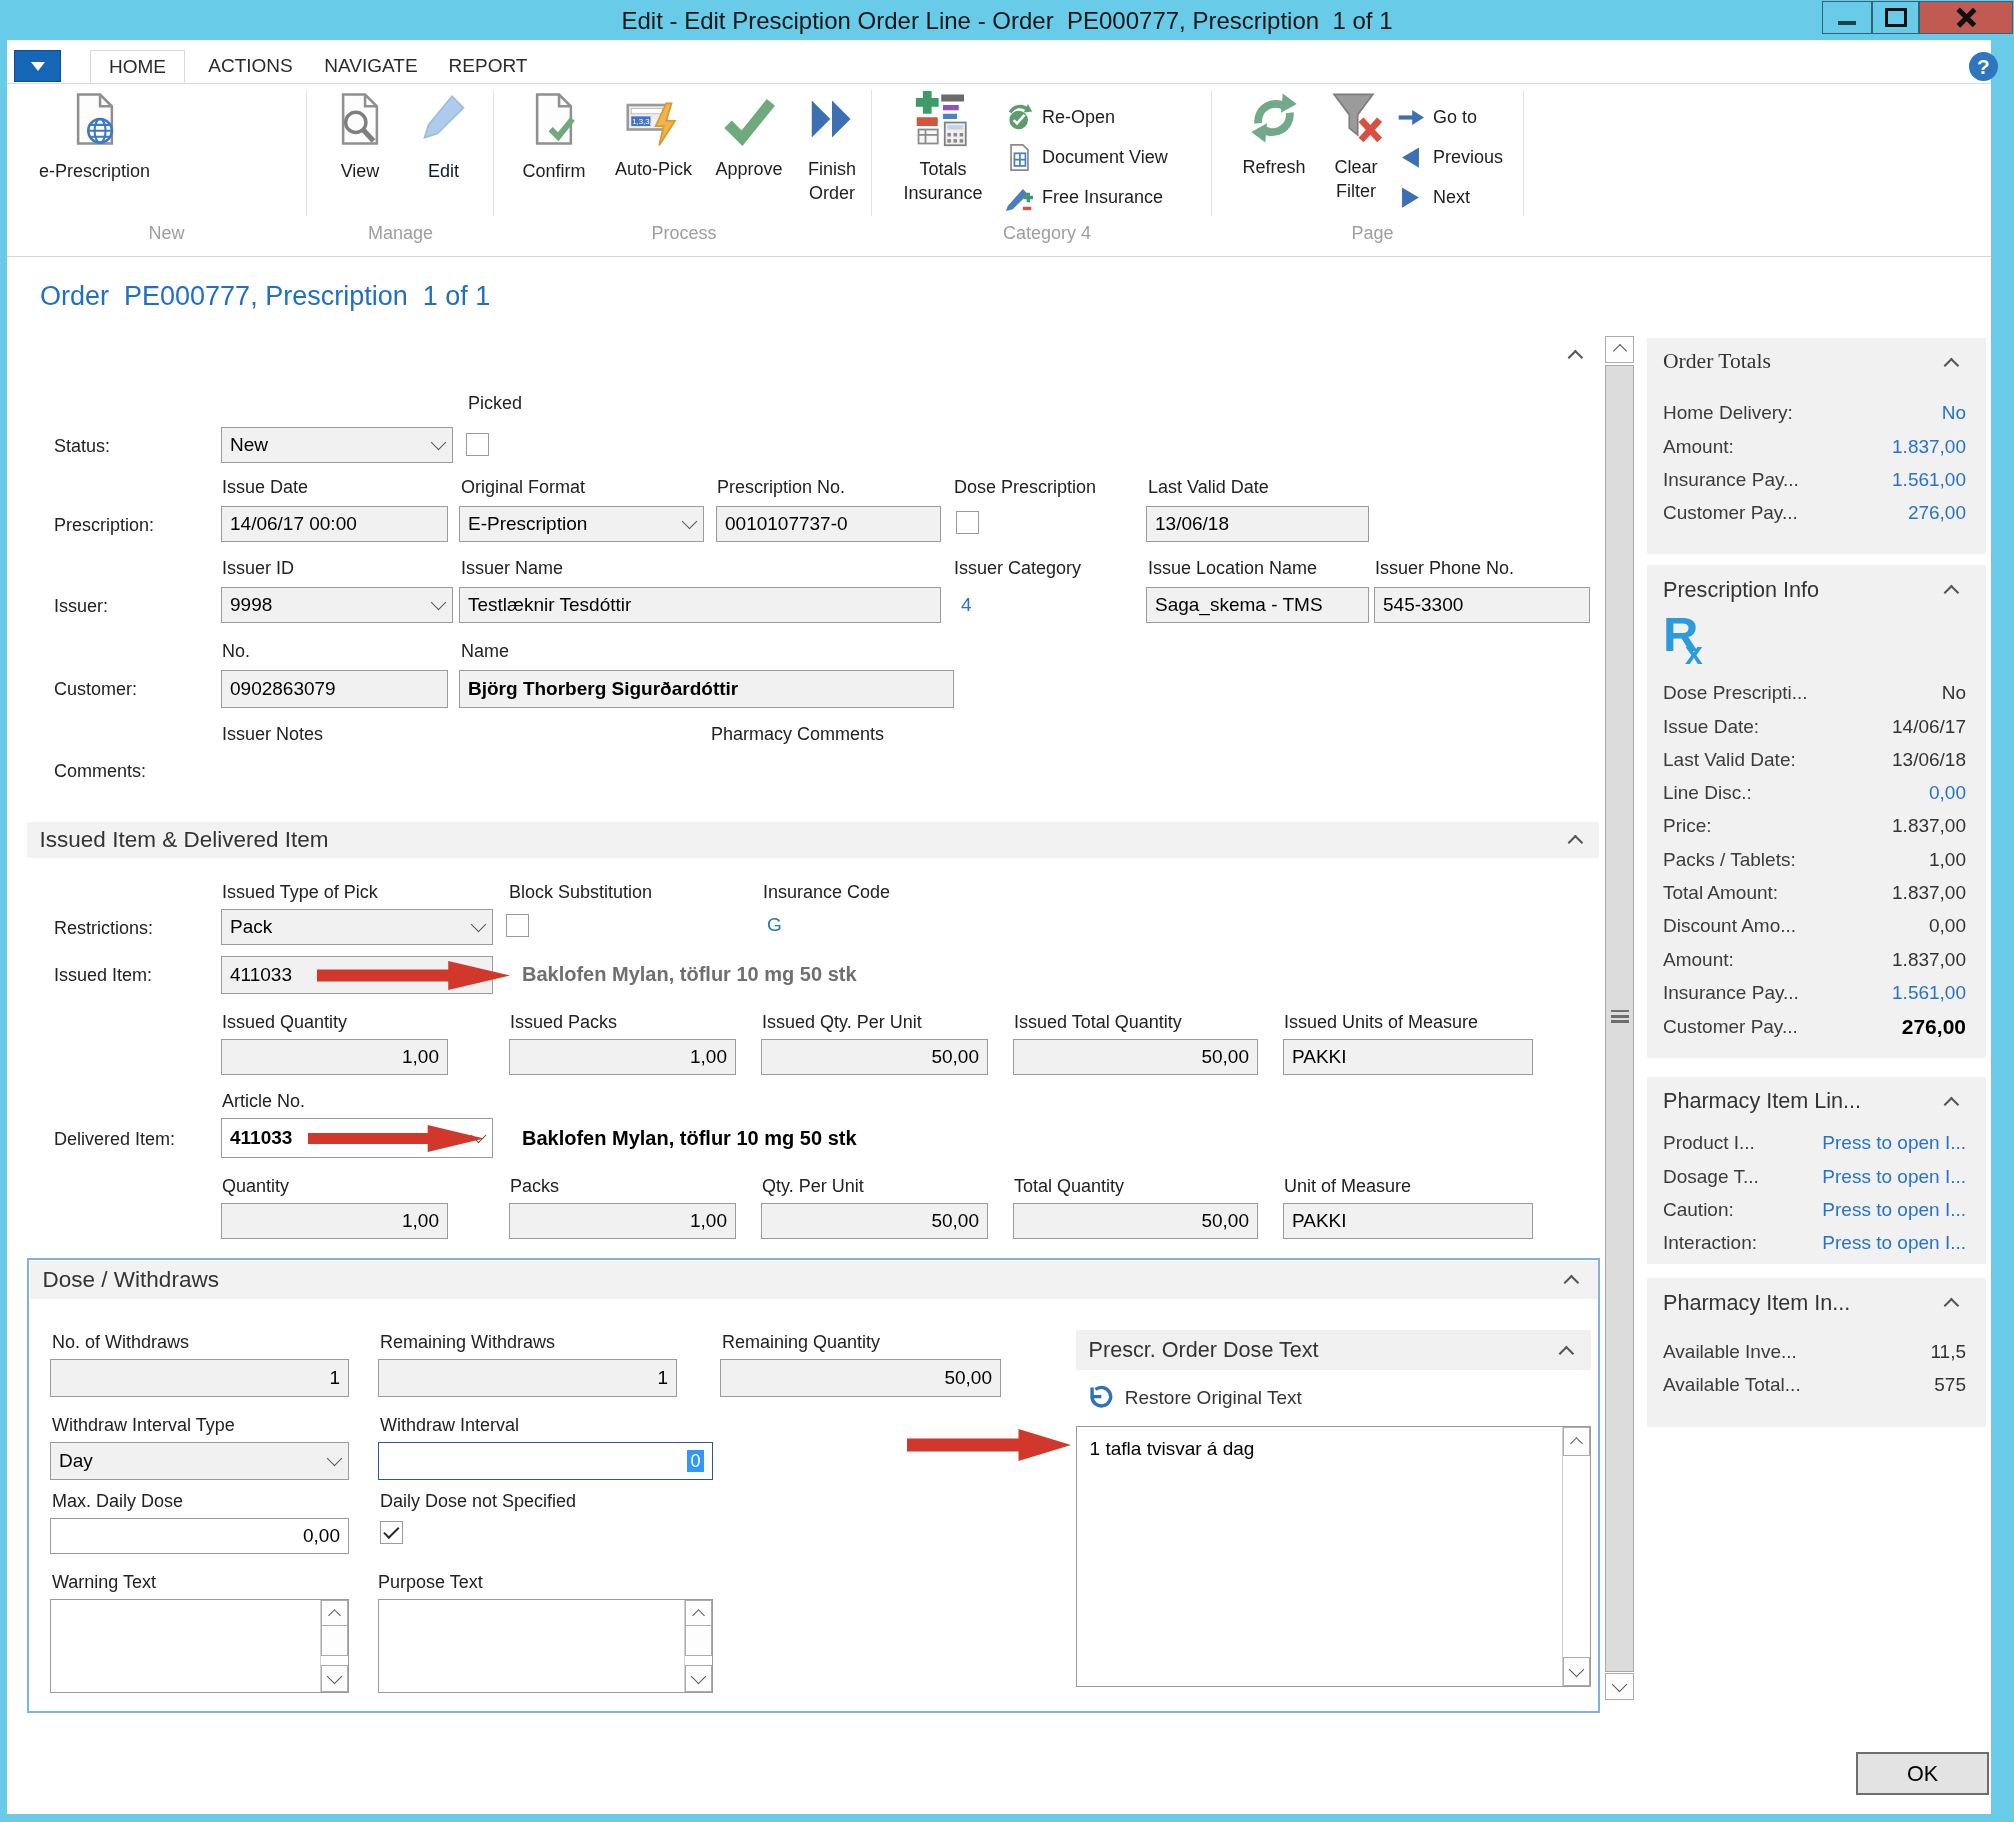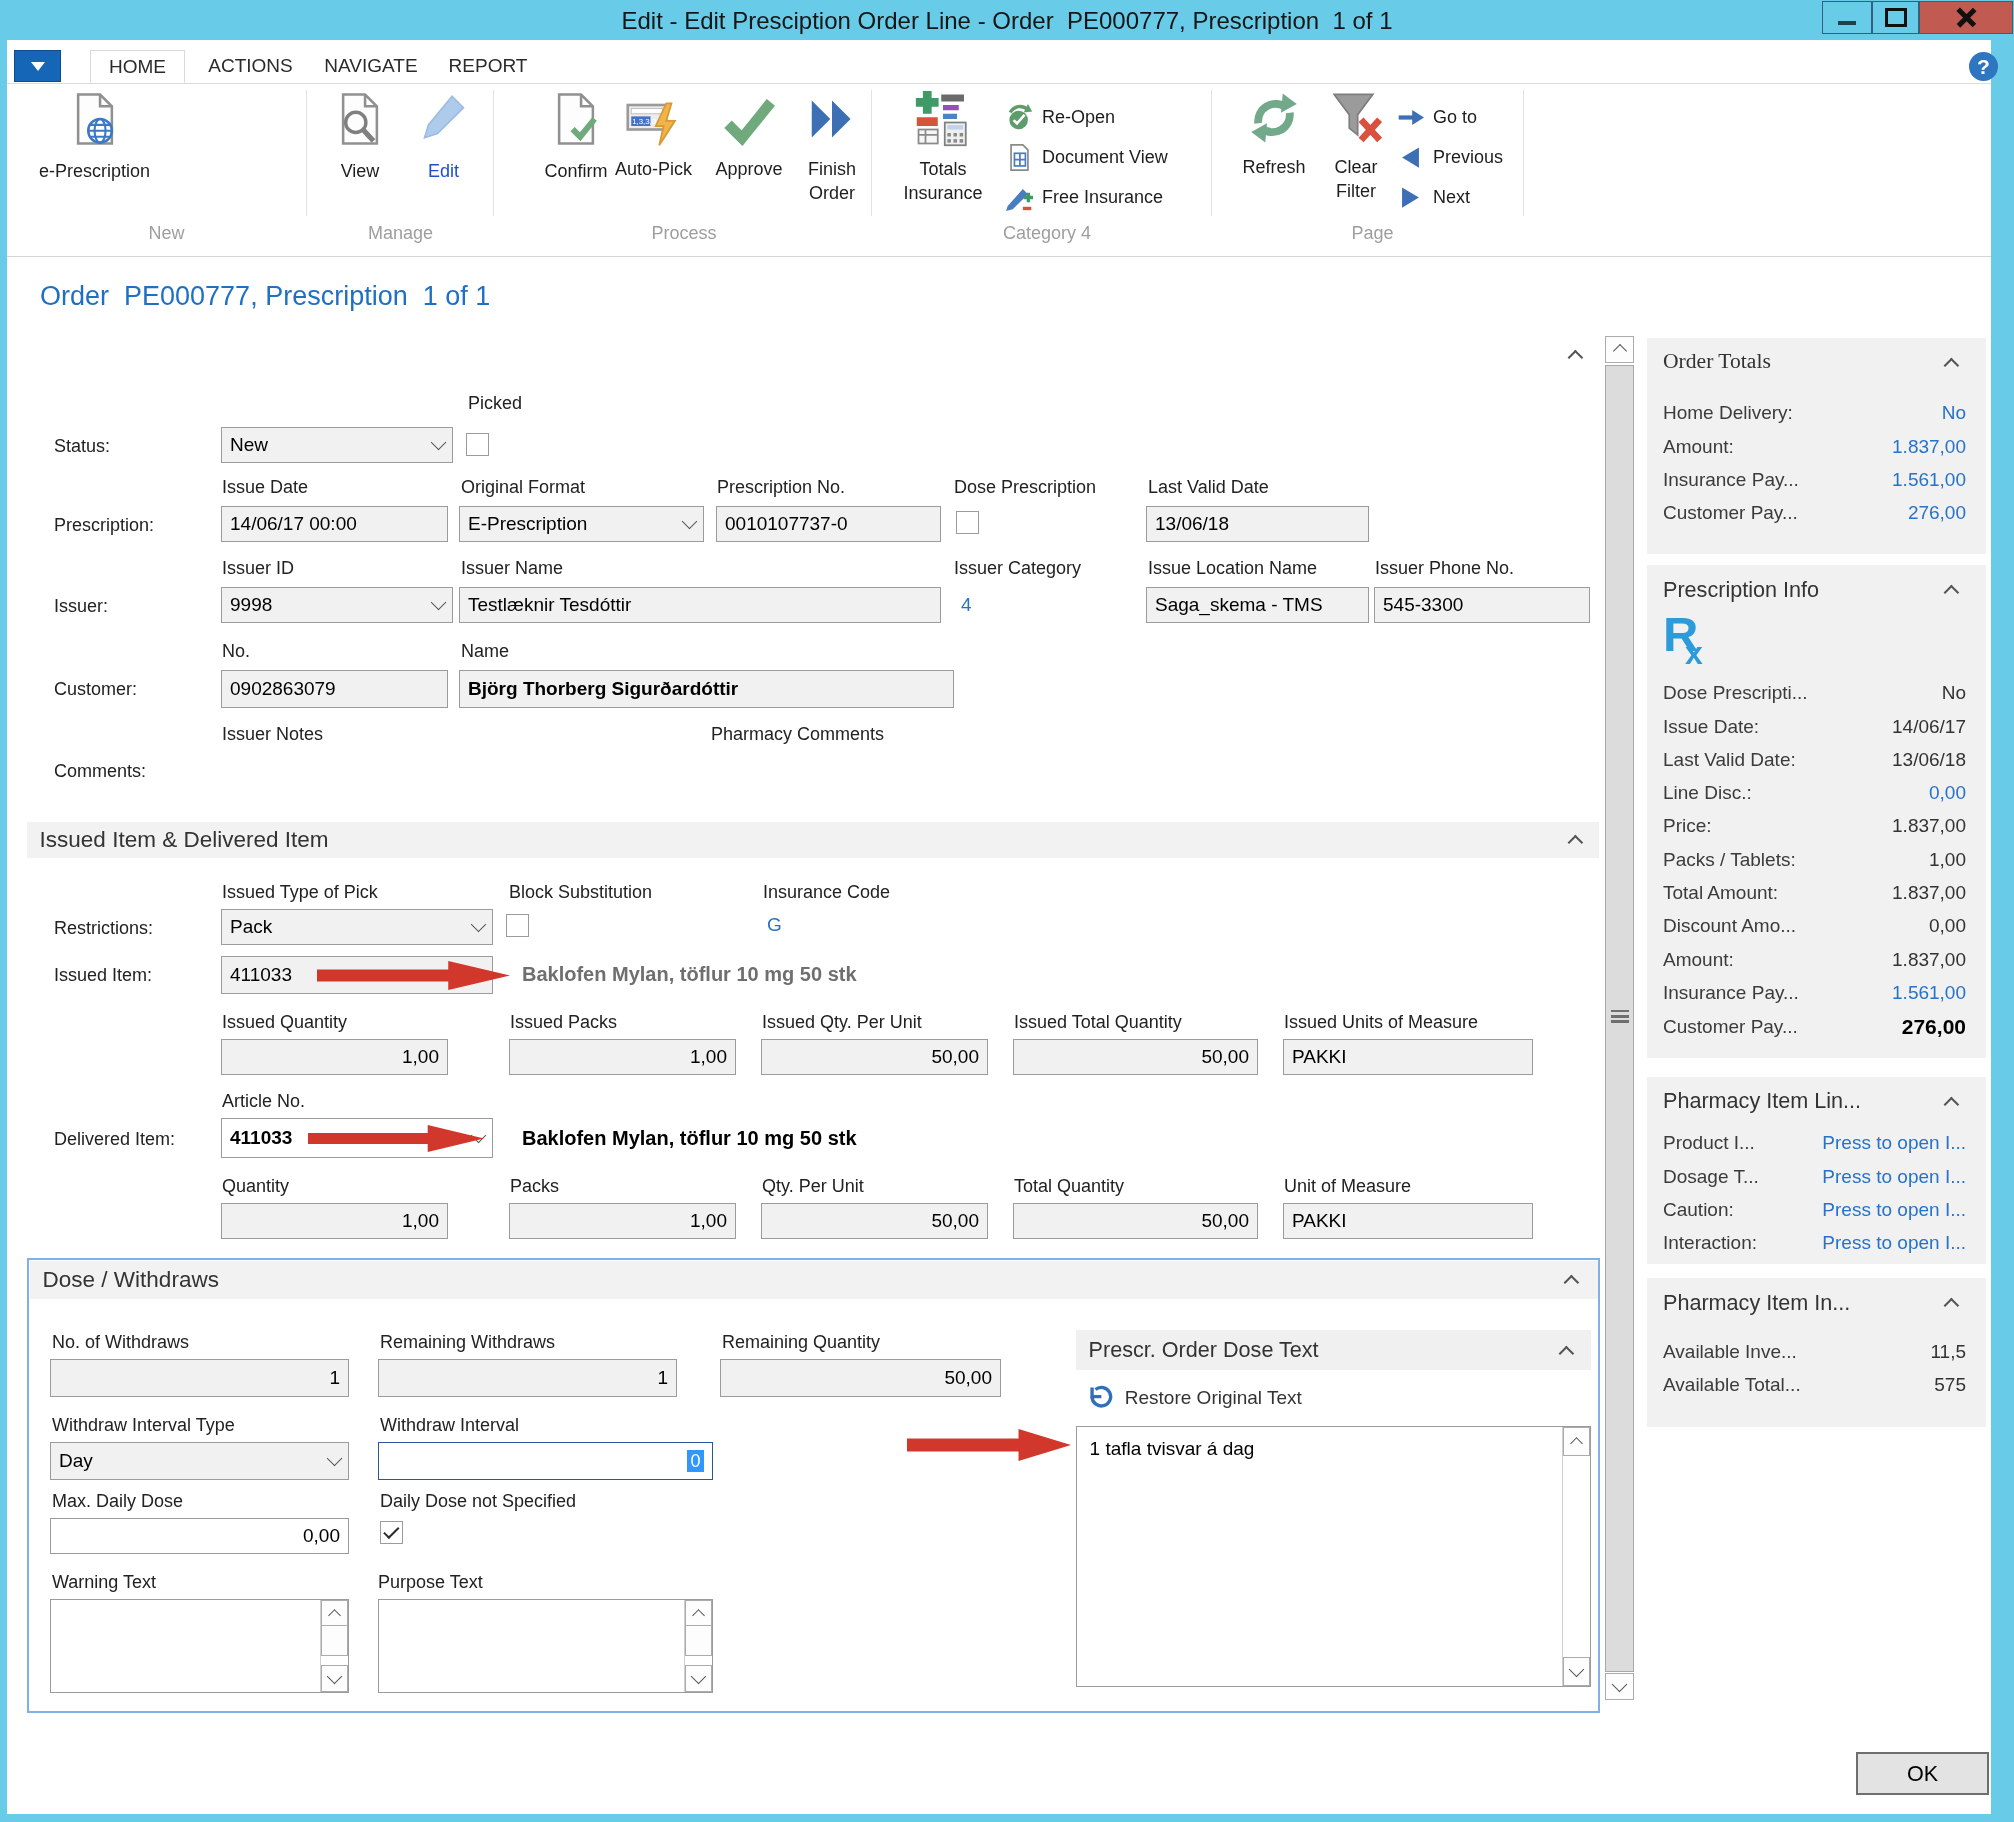--- a/index.html
+++ b/index.html
@@ -7,21 +7,21 @@
   .abs{position:absolute;box-sizing:border-box;}
   .pre{white-space:pre;}
   .titletext{font-size:24px;color:#161616;text-align:center;}
   .winbtn{display:flex;align-items:center;justify-content:center;border:0.9px solid #35607C;}
   .frame{background:#ffffff;}
   .tab{font-size:19px;color:#2b2b2b;display:flex;align-items:center;justify-content:center;}
   .tab.active{background:#fff;border:0.9px solid #d9d9d9;border-bottom:0.9px solid #fff;}
   .grouplabel{font-size:18px;color:#9e9e9e;text-align:center;}
   .rbtn{display:flex;flex-direction:column;align-items:center;}
   .rlabel{font-size:18px;color:#1e1e1e;text-align:center;line-height:24px;}
-  .rlabel.dis{color:#1d4ed8;}
+  .rlabel.dis{color:#0f172a;}
   .smalllabel{font-size:18px;color:#1e1e1e;line-height:27px;}
   .sep{width:0.9px;background:#e2e2e2;}
   .sect-head{background:#F2F2F2;display:flex;align-items:center;font-size:22.5px;color:#333;padding-left:12.6px;}
   .lbl{font-size:18px;color:#222;white-space:nowrap;}
   .fld{border:1.8px solid #9b9b9b;background:#F1F1F1;display:flex;align-items:center;font-size:19px;color:#000;padding:0 8px;}
   .fld.num{justify-content:flex-end;}
   .fld.white{background:#fff;}
   .fld.bold{font-weight:bold;}
   .chev-down{width:10px;height:10px;border-right:1.8px solid #555;border-bottom:1.8px solid #555;transform:rotate(45deg);margin-top:-4.5px;flex:none;}
   .mla{margin-left:auto;}
@@ -100,21 +100,21 @@
     <span class="rlabel" style="margin-top:10.8px;">View</span>
   </div>
   <div class="abs rbtn" style="left:410px;top:90px;width:67px;">
     <svg width="52" height="58" viewBox="0 0 64 64">
         <path d="M42 4 l14 14 L24 50 l-16 5 5-16 z" fill="#AECBEB" stroke="#9CBCE0" stroke-width="2"></path>
       </svg>
     <span class="rlabel dis" style="margin-top:10.8px;">Edit</span>
   </div>
   <div class="abs sep" style="left:493px;top:90px;height:126px;"></div>
 
-  <div class="abs rbtn" style="left:531px;top:90px;width:90px;justify-content:space-between;">
+  <div class="abs rbtn" style="left:509px;top:90px;width:90px;justify-content:space-between;">
     <svg width="54" height="58" viewBox="0 0 64 64">
         <path d="M12 3 h26 l14 14 v44 H12 z" fill="#FDFDFD" stroke="#909090" stroke-width="3"></path>
         <path d="M38 3 v14 h14" fill="none" stroke="#909090" stroke-width="3"></path>
         <path d="M28 44 l9 9 L54 32" stroke="#6FA97C" stroke-width="7" fill="none"></path>
       </svg>
     <span class="rlabel" style="margin-top:10.8px;">Confirm</span>
   </div>
   <div class="abs rbtn" style="left:603px;top:90px;width:101px;">
     <svg width="56" height="58" viewBox="0 0 64 64">
         <rect x="2" y="16" width="44" height="28" fill="#ECECEC" stroke="#9a9a9a" stroke-width="3"></rect>

